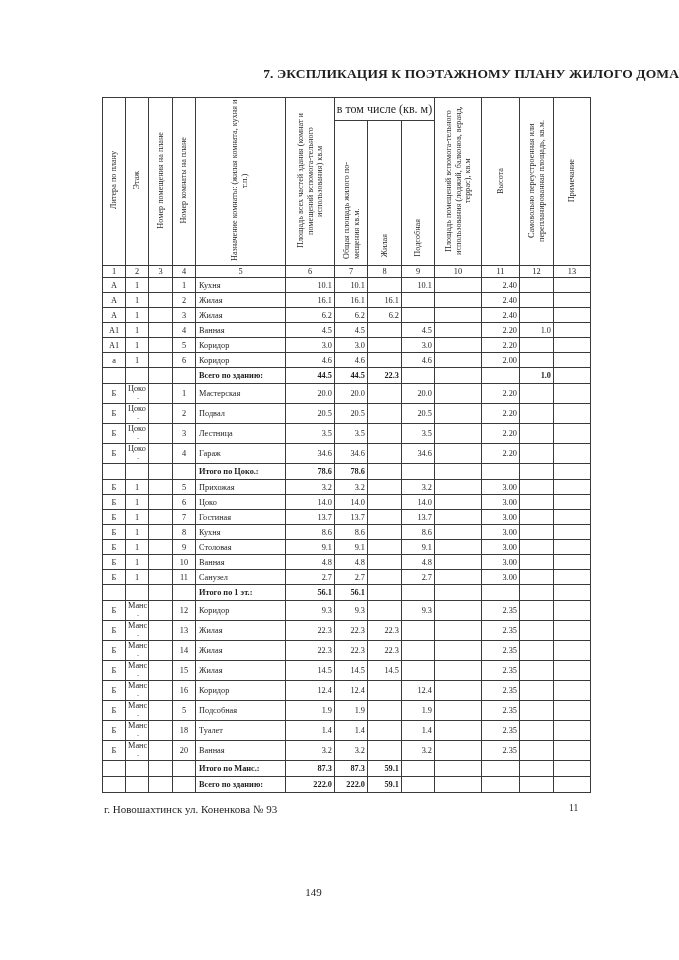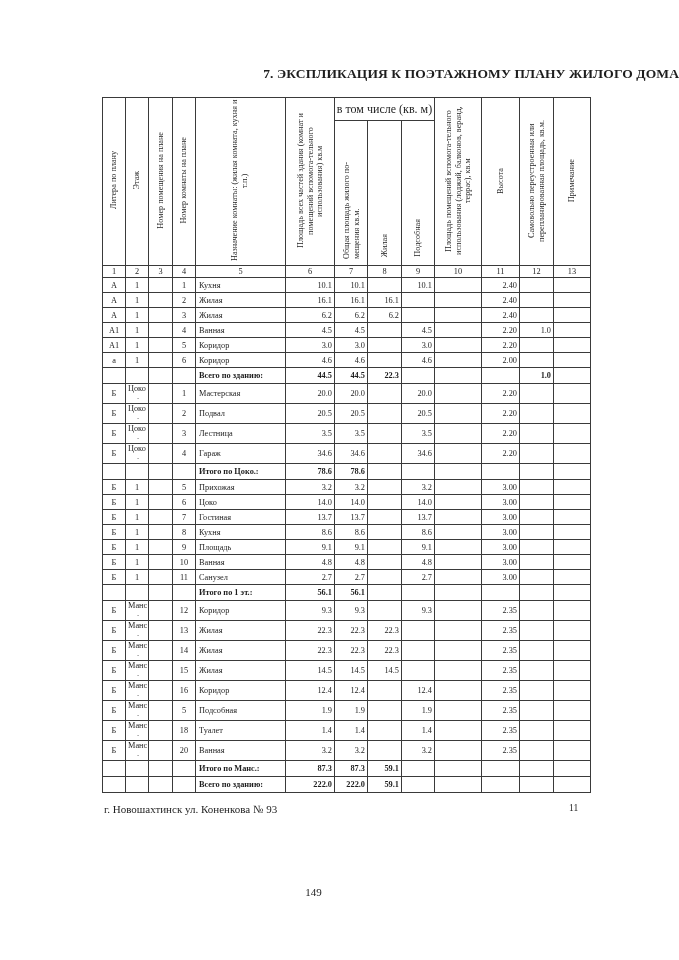--- a/index.html
+++ b/index.html
@@ -320,21 +320,21 @@
         <td class="rgt"></td>
         <td class="rgt">3.00</td>
         <td class="rgt"></td>
         <td class="rgt"></td>
       </tr>
       <tr class="r">
         <td class="c">Б</td>
         <td class="c">1</td>
         <td></td>
         <td class="c">9</td>
-        <td class="lft">Площадь</td>
+        <td class="lft">Столовая</td>
         <td class="rgt">9.1</td>
         <td class="rgt">9.1</td>
         <td class="rgt"></td>
         <td class="rgt">9.1</td>
         <td class="rgt"></td>
         <td class="rgt">3.00</td>
         <td class="rgt"></td>
         <td class="rgt"></td>
       </tr>
       <tr class="r">

